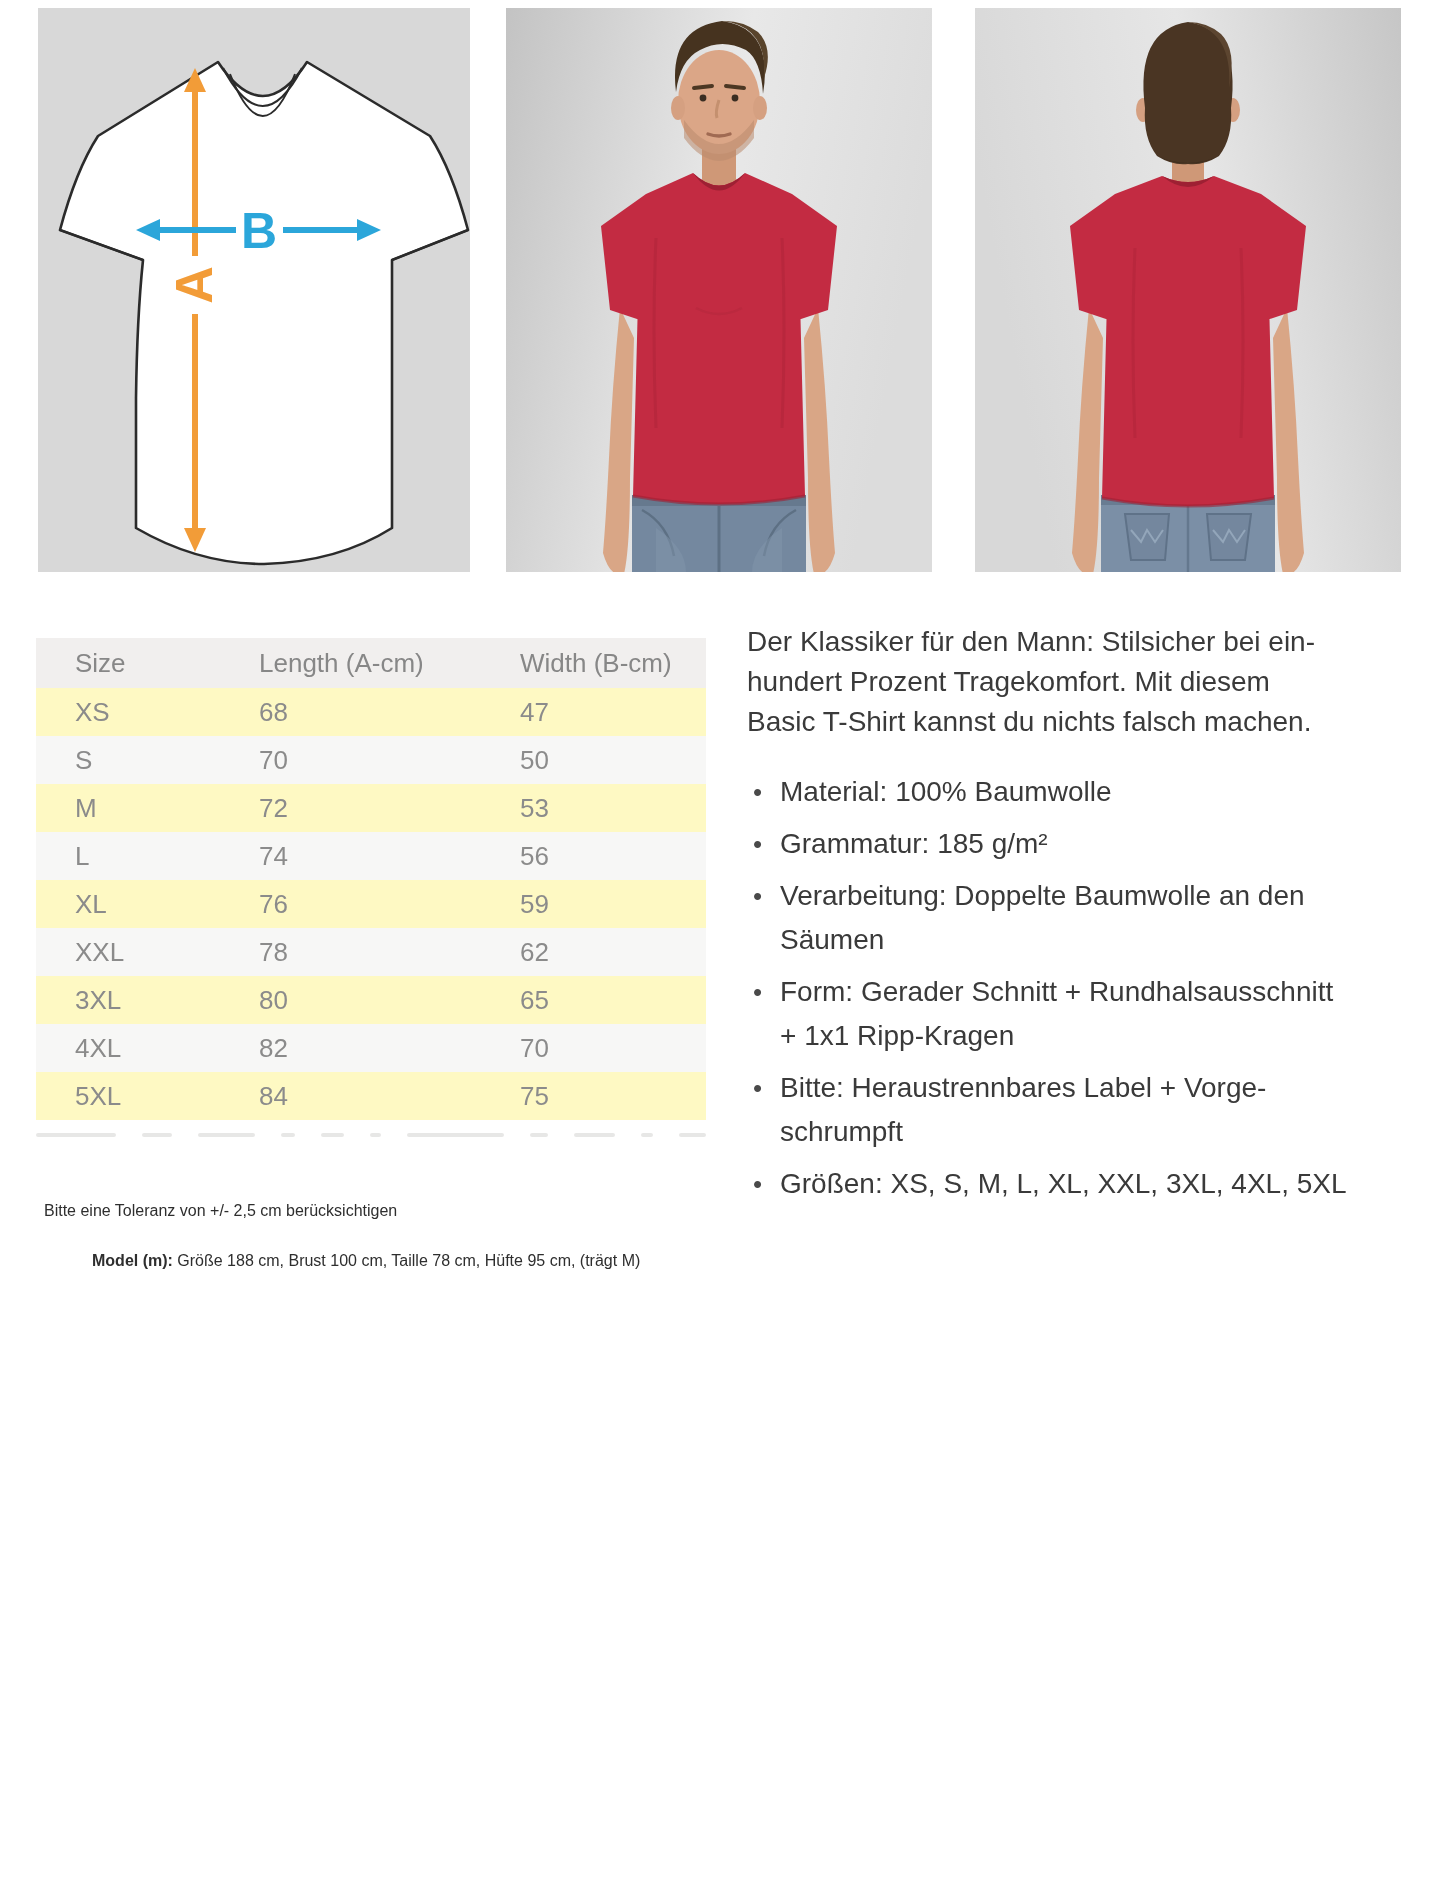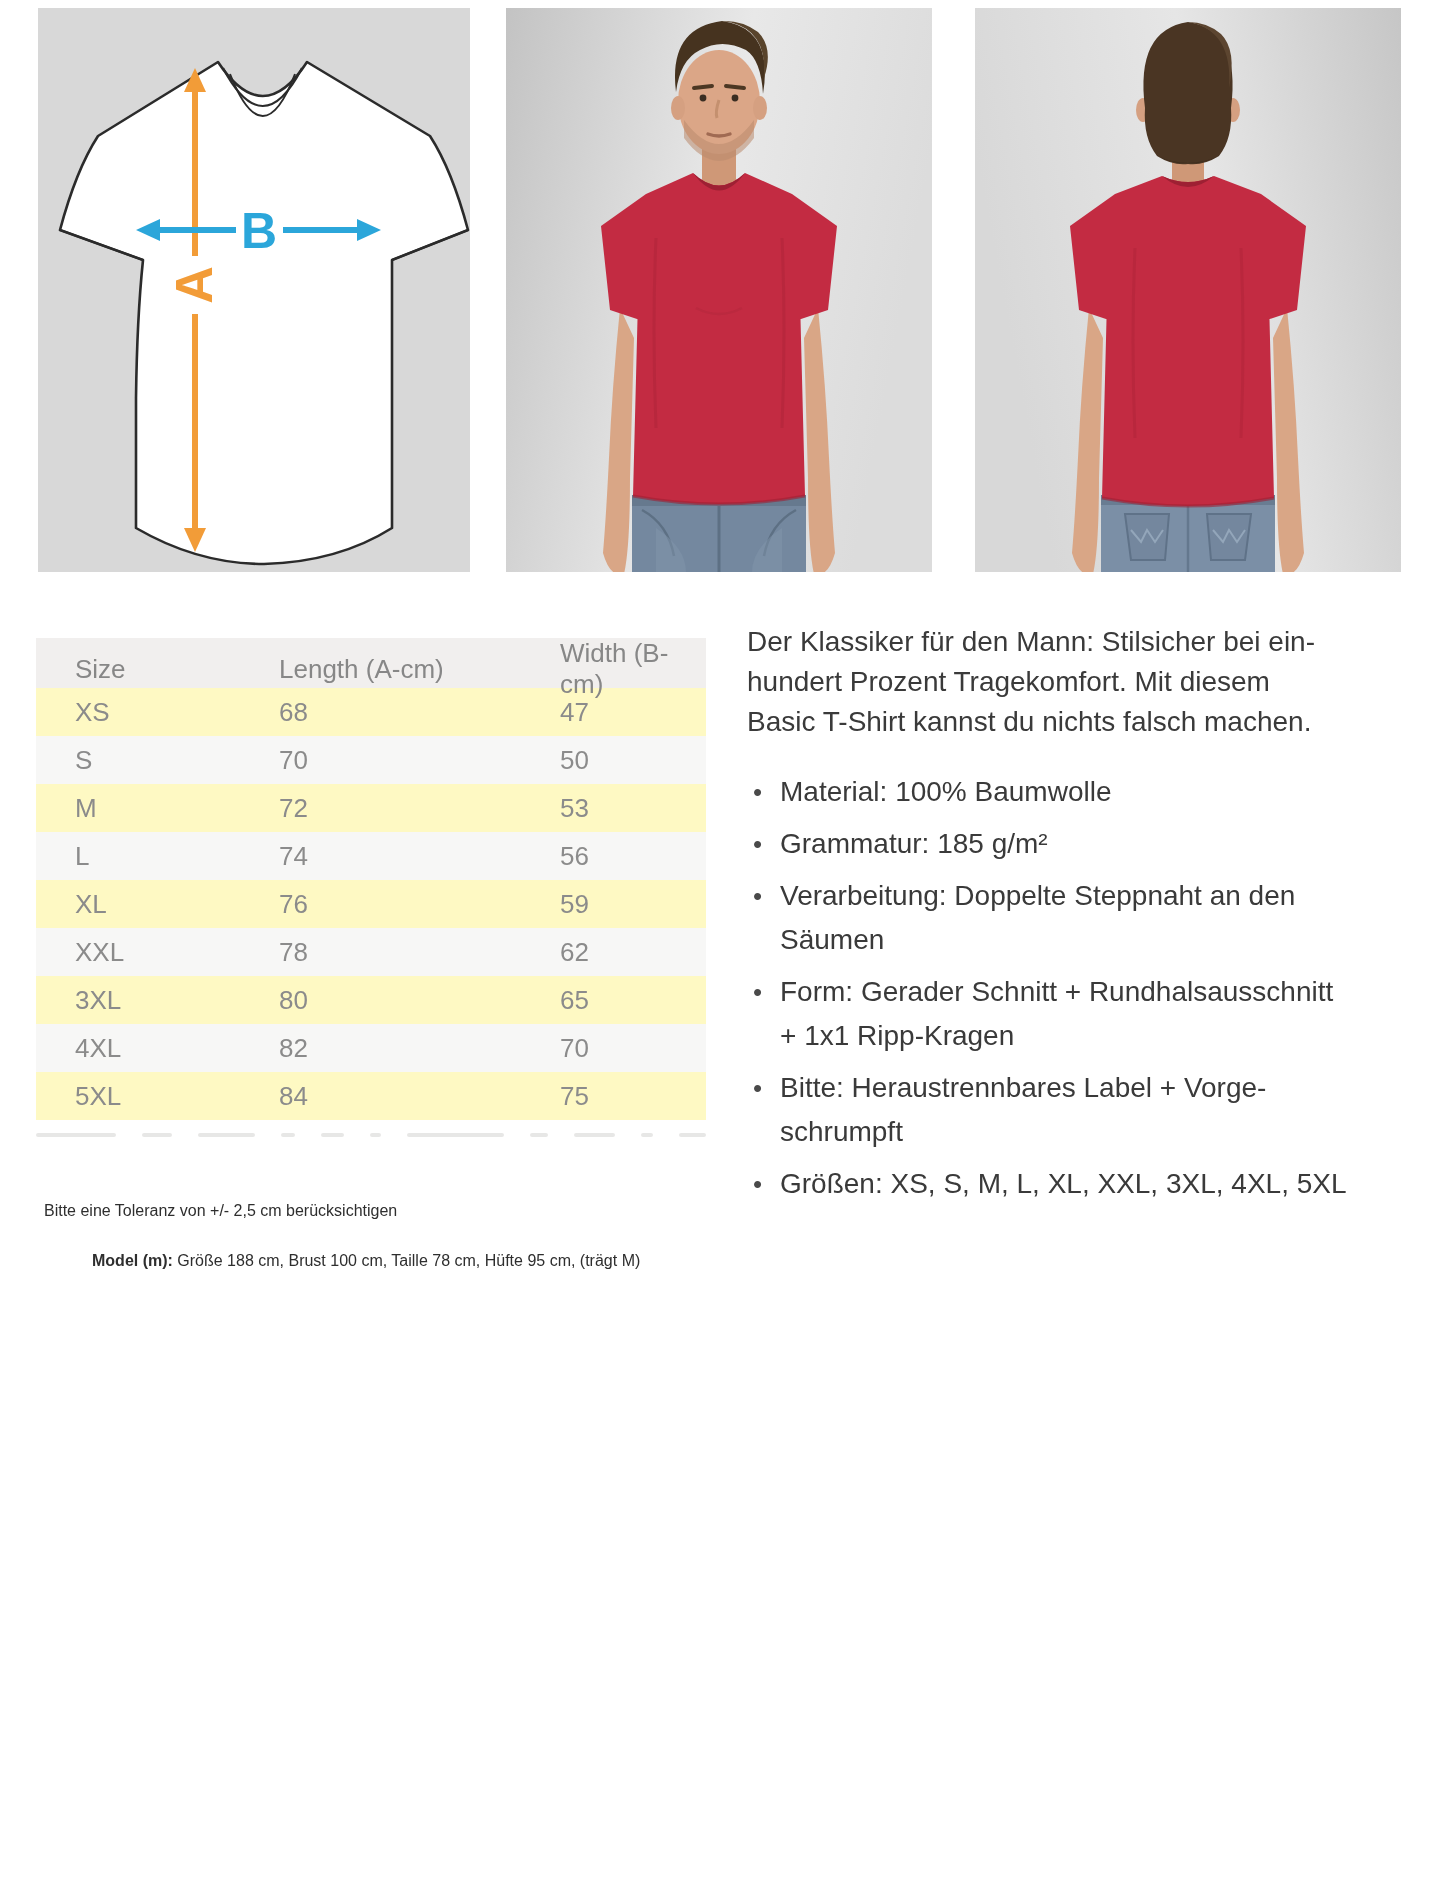--- a/index.html
+++ b/index.html
@@ -9,21 +9,21 @@
   
   .img-strip{position:absolute;left:0;top:0;width:1445px;height:572px;}
   .img-box{position:absolute;top:8px;height:564px;overflow:hidden;}
   .img-box svg{display:block;width:100%;height:100%;}
   .diagram-box{left:38px;width:432px;}
   .front-box{left:506px;width:426px;}
   .back-box{left:975px;width:426px;}
 
   
   .size-table{position:absolute;left:36px;top:638px;width:670px;font-size:26px;color:#8b8b8b;}
-  .t-row{display:grid;grid-template-columns:184px 261px 1fr;align-items:center;height:48px;padding-left:39px;gap:20px;}
+  .t-row{display:grid;grid-template-columns:184px 261px 1fr;align-items:center;height:48px;padding-left:39px;}
   .t-head{background:#f1efee;height:50px;color:#878787;}
   .t-row.odd{background:#fef9c3;}
   .t-row.even{background:#f7f7f6;}
 
   
   .crop-artifact{position:absolute;left:36px;top:1132px;width:670px;height:6px;display:flex;gap:26px;align-items:center;opacity:.75;}
   .crop-artifact i{display:block;height:4px;background:#e0dfde;border-radius:2px;}
 
   
   .description{position:absolute;left:747px;top:622px;width:662px;color:#3a3a3a;font-size:28px;}
@@ -230,21 +230,21 @@
       <i style="width:30px"></i>
   </div>
 
   <div class="description">
     <p>Der Klassiker für den Mann: Stilsicher bei ein-
 hundert Prozent Tragekomfort. Mit diesem
 Basic T-Shirt kannst du nichts falsch machen.</p>
     <ul>
       <li>Material: 100% Baumwolle</li>
       <li>Grammatur: 185 g/m²</li>
-      <li>Verarbeitung: Doppelte Steppnaht an den
+      <li>Verarbeitung: Doppelte Baumwolle an den
 Säumen</li>
       <li>Form: Gerader Schnitt + Rundhalsausschnitt
 + 1x1 Ripp-Kragen</li>
       <li>Bitte: Heraustrennbares Label + Vorge-
 schrumpft</li>
       <li>Größen: XS, S, M, L, XL, XXL, 3XL, 4XL, 5XL</li>
     </ul>
   </div>
 
   <div class="footnote">

